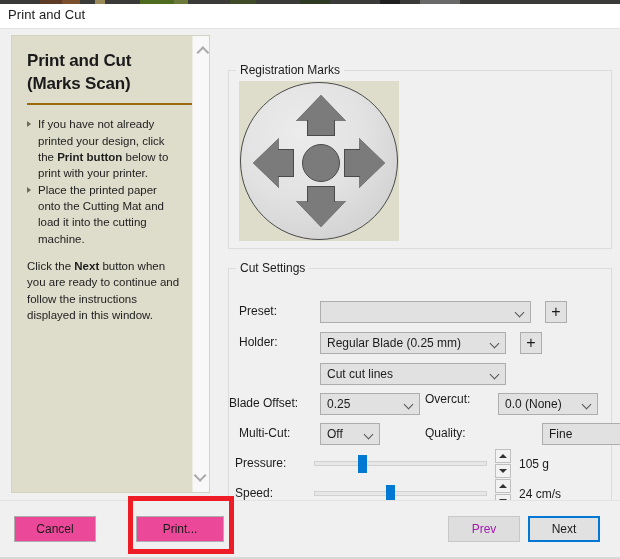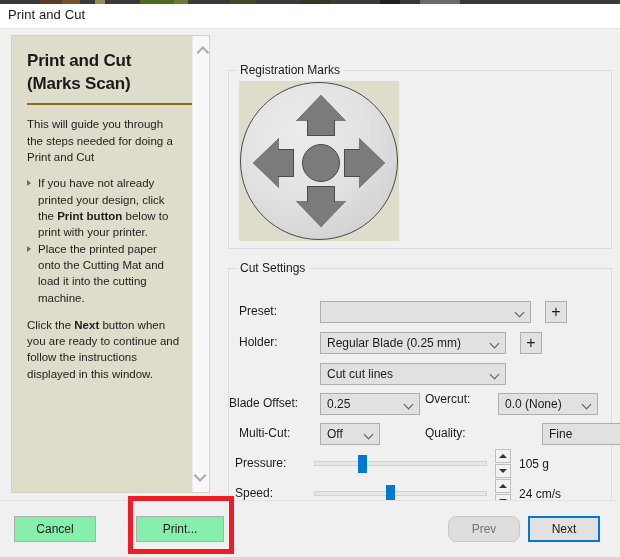--- a/index.html
+++ b/index.html
@@ -250,26 +250,26 @@
   }
 
   
   .botbar {
     position: absolute; left: 0; top: 500px; width: 620px; height: 59px;
     background: #f0f0f0;
     border-top: 1px solid #e3e3e3;
   }
   .btn {
     position: absolute; height: 26px;
-    background: #86efac; border: 1px solid #adadad;
+    background: #ec4899; border: 1px solid #adadad;
     font-size: 12px; color: #1b1b1b;
     display: flex; align-items: center; justify-content: center;
     cursor: default;
   }
-  .btn.disabled { color: #737373; border-color: #c8c8c8; background: #dedede; border-radius: 8px; }
+  .btn.disabled { color: #a21caf; border-color: #c8c8c8; background: #dedede; }
   .btn.primary { background: #e1e1e1; border: 2px solid #0078d4; }
   .highlight-box {
     position: absolute;
     border: 5px solid #ee1c25;
     background: transparent;
     pointer-events: none;
   }
   .botline {
     position: absolute; left: 0; bottom: 0; width: 620px; height: 2px;
     background: #d8d8d8;
@@ -300,21 +300,20 @@
   <div class="client">
 
     <div class="leftpanel">
       <div class="lp-inner">
         <div class="lp-title">
           <div>Print and Cut</div>
           <div>(Marks Scan)</div>
         </div>
         <div class="lp-rule"></div>
         <div class="lp-body">
-          <p class="lp-para">This will guide you through the steps needed for doing a Print and Cut</p>
           <ul class="lp-list">
             <li><span>If you have not already printed your design, click the </span><b>Print button</b><span> below to print with your printer.</span></li>
             <li><span>Place the printed paper onto the Cutting Mat and load it into the cutting machine.</span></li>
           </ul>
           <p class="lp-para lp-foot"><span>Click the </span><b>Next</b><span> button when you are ready to continue and follow the instructions displayed in this window.</span></p>
         </div>
       </div>
 
       <div class="lp-scroll">
         <div class="arrow up">

